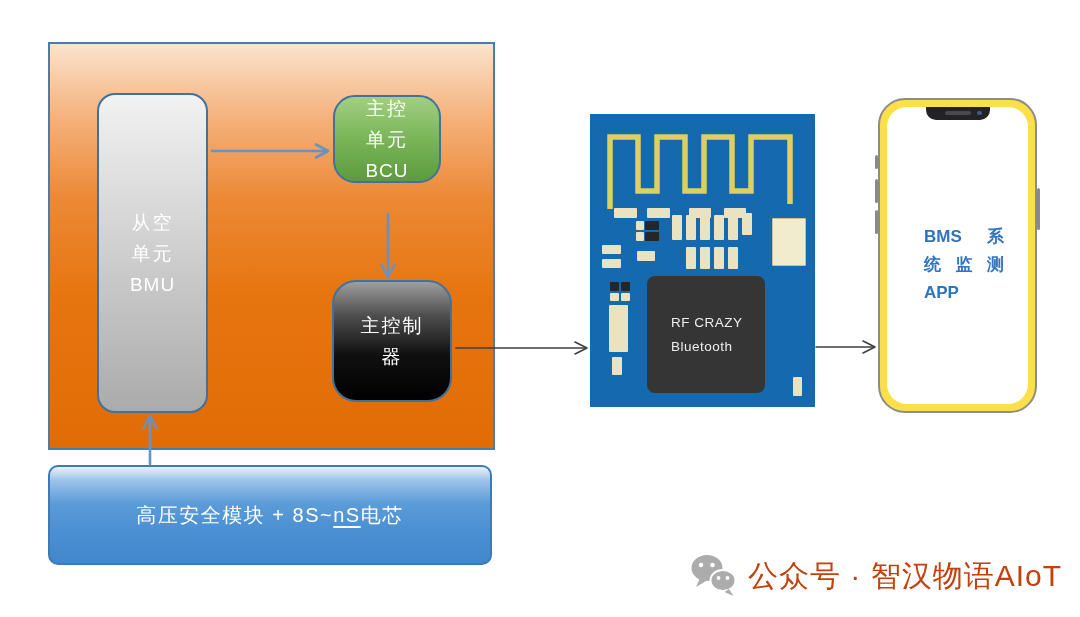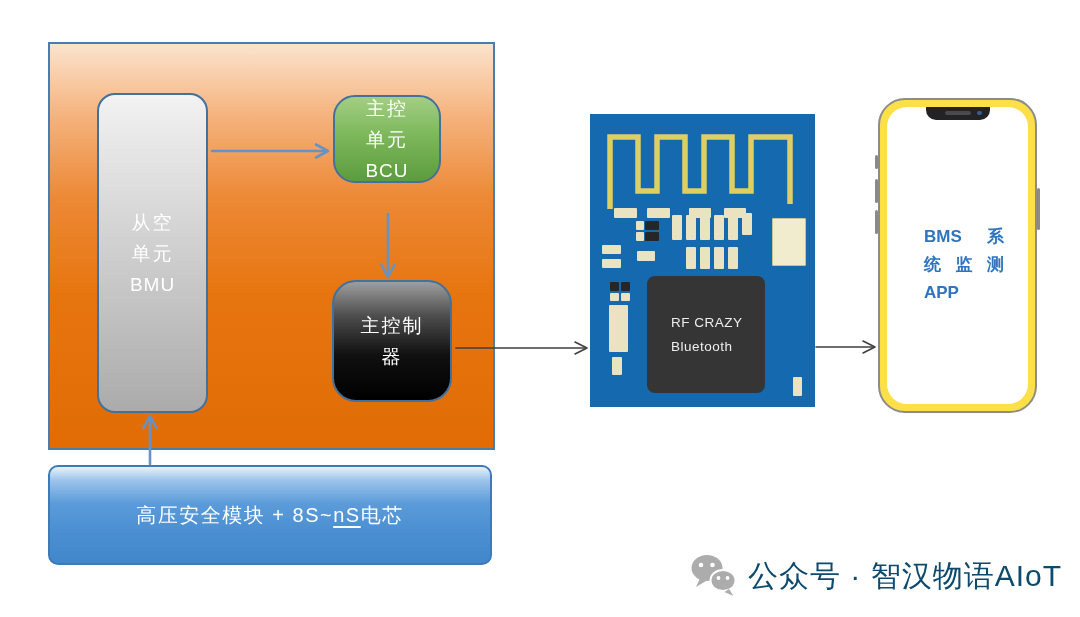--- a/index.html
+++ b/index.html
@@ -103,21 +103,21 @@
     text-align:justify; text-align-last:justify;
   }
   .app-text .last { text-align:left; text-align-last:left; }
 
   
   .arrows { position:absolute; left:0; top:0; pointer-events:none; }
 
   
   .watermark {
     position:absolute; left:690px; top:553px; display:flex;
-    align-items:center; gap:10px; color:#0c4a6e;
+    align-items:center; gap:10px; color:#c2410c;
   }
   .watermark .w-text { font-size:30px; letter-spacing:1px; }
 </style>
 </head>
 <body>
 
 <div class="canvas">
 
   <div class="orange-panel"></div>
 

